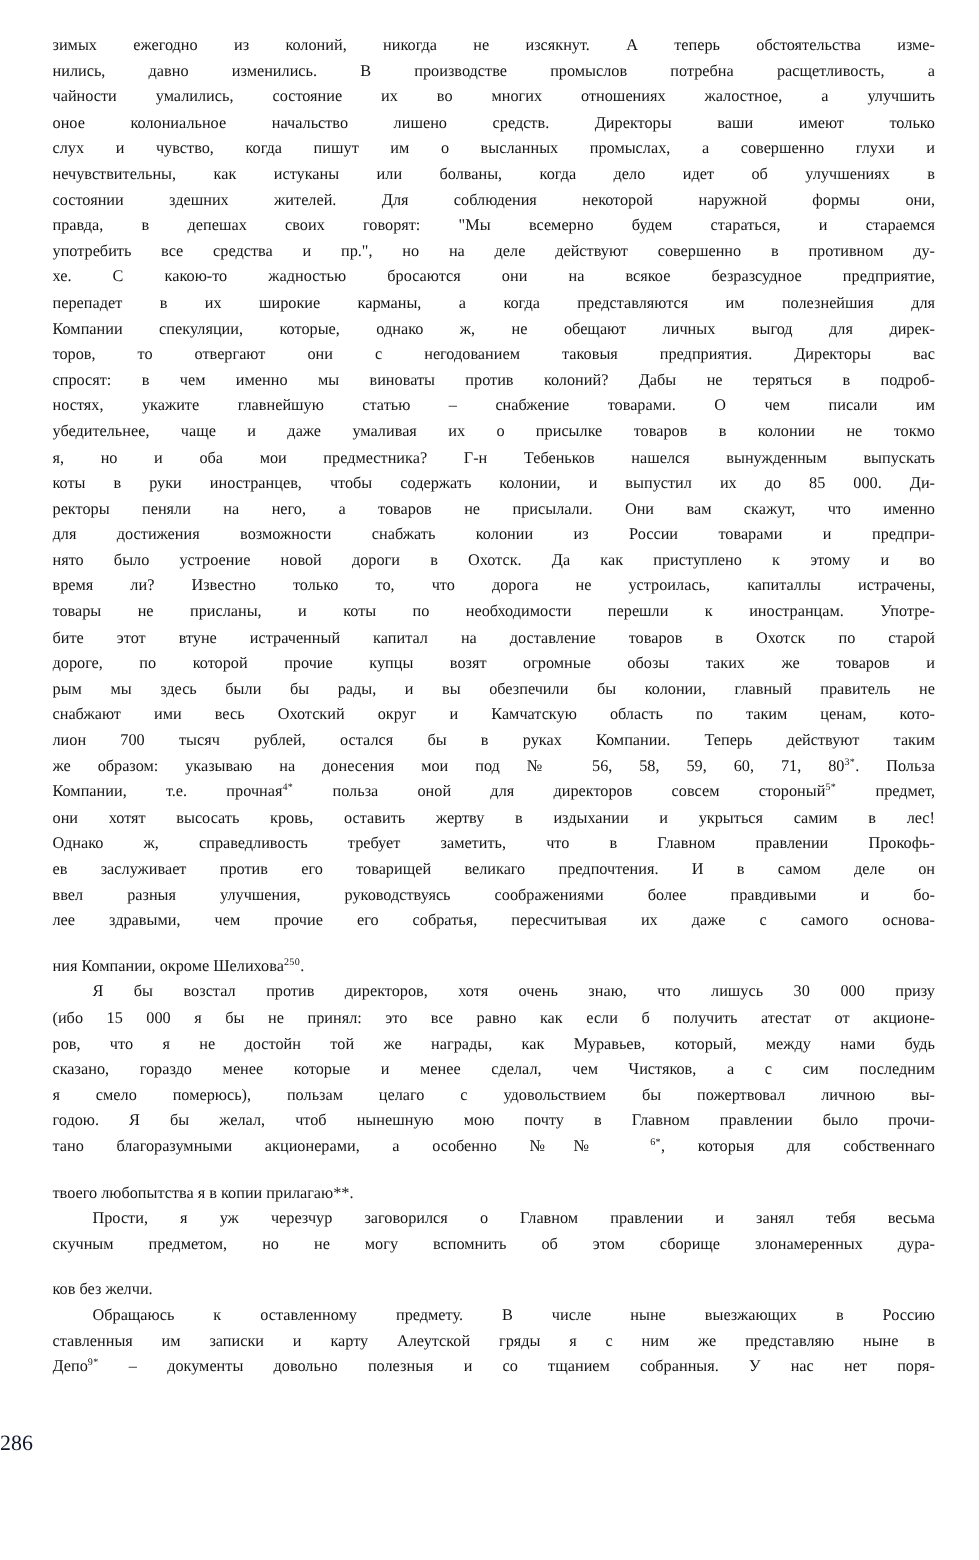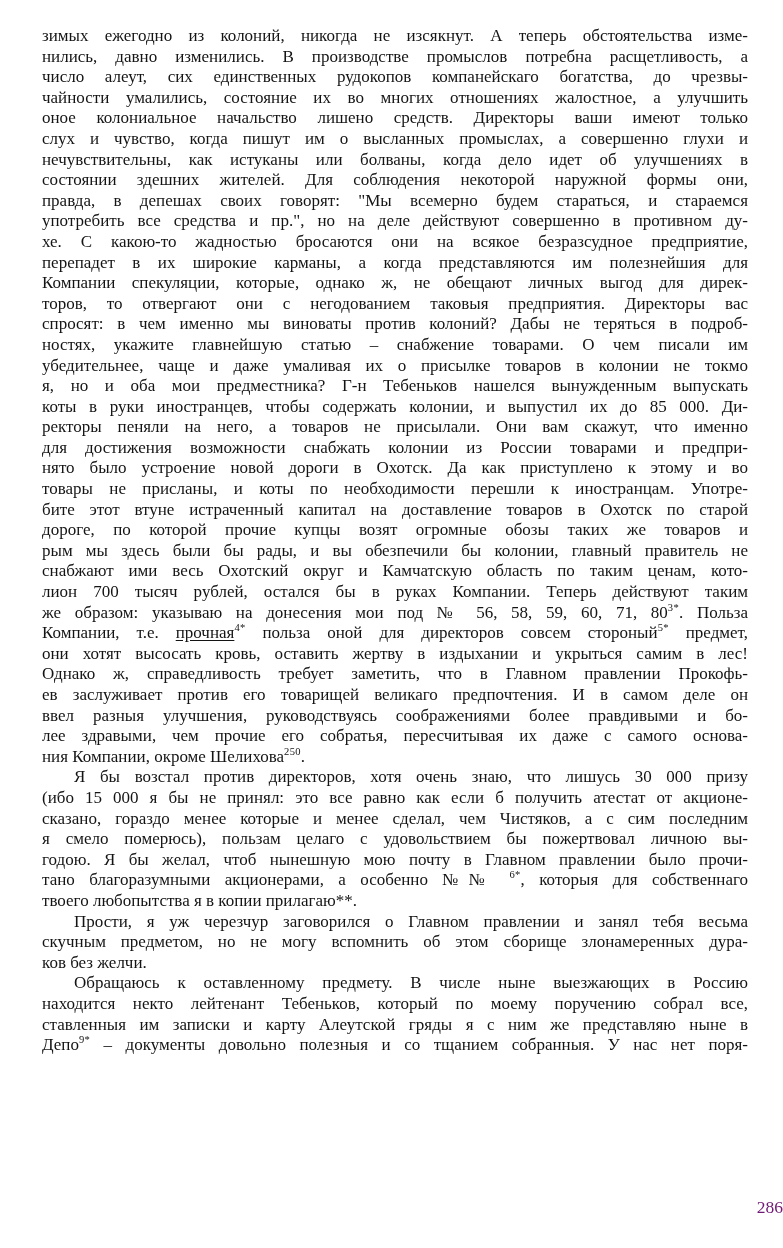--- a/index.html
+++ b/index.html
@@ -26,112 +26,112 @@
     position: absolute;
     left: 42px;
     top: 26px;
     width: 706px;
   }
   .paragraph {
     margin: 0;
     padding: 0;
   }
   .line {
-    font-size: 17px;
+    font-size: 13px;
     line-height: 20.6px;
     height: 20.6px;
     text-align: justify;
     text-align-last: justify;
     overflow: hidden;
     white-space: normal;
   }
   .line.last-line {
     text-align-last: left;
+    margin-top: 16px;
   }
   .line.indented {
     text-indent: 32px;
   }
   sup.fn {
     font-size: 0.62em;
     line-height: 0;
     vertical-align: super;
     letter-spacing: 0.3px;
   }
   span.underline {
-    text-decoration: underline;
     text-underline-offset: 2px;
   }
   .page-number {
     position: absolute;
     left: 0;
-    top: 1197px;
+    top: 1144px;
     width: 783px;
-    text-align: right;
+    text-align: left;
     font-size: 17.5px;
-    color: #701a75;
+    color: #0f172a;
   }
 </style>
 </head>
 <body>
 
 <div class="page">
   <div class="text-block">
       <div class="paragraph">
         <div class="line">зимых ежегодно из колоний, никогда не изсякнут. А теперь обстоятельства изме-</div>
         <div class="line">нились, давно изменились. В производстве промыслов потребна расщетливость, а</div>
-        <div class="line">число алеут, сих единственных рудокопов компанейскаго богатства, до чрезвы-</div>
         <div class="line">чайности умалились, состояние их во многих отношениях жалостное, а улучшить</div>
         <div class="line">оное колониальное начальство лишено средств. Директоры ваши имеют только</div>
         <div class="line">слух и чувство, когда пишут им о высланных промыслах, а совершенно глухи и</div>
         <div class="line">нечувствительны, как истуканы или болваны, когда дело идет об улучшениях в</div>
         <div class="line">состоянии здешних жителей. Для соблюдения некоторой наружной формы они,</div>
         <div class="line">правда, в депешах своих говорят: "Мы всемерно будем стараться, и стараемся</div>
         <div class="line">употребить все средства и пр.", но на деле действуют совершенно в противном ду-</div>
         <div class="line">хе. С какою-то жадностью бросаются они на всякое безразсудное предприятие,</div>
         <div class="line">перепадет в их широкие карманы, а когда представляются им полезнейшия для</div>
         <div class="line">Компании спекуляции, которые, однако ж, не обещают личных выгод для дирек-</div>
         <div class="line">торов, то отвергают они с негодованием таковыя предприятия. Директоры вас</div>
         <div class="line">спросят: в чем именно мы виноваты против колоний? Дабы не теряться в подроб-</div>
         <div class="line">ностях, укажите главнейшую статью – снабжение товарами. О чем писали им</div>
         <div class="line">убедительнее, чаще и даже умаливая их о присылке товаров в колонии не токмо</div>
         <div class="line">я, но и оба мои предместника? Г-н Тебеньков нашелся вынужденным выпускать</div>
         <div class="line">коты в руки иностранцев, чтобы содержать колонии, и выпустил их до 85 000. Ди-</div>
         <div class="line">ректоры пеняли на него, а товаров не присылали. Они вам скажут, что именно</div>
         <div class="line">для достижения возможности снабжать колонии из России товарами и предпри-</div>
         <div class="line">нято было устроение новой дороги в Охотск. Да как приступлено к этому и во</div>
+        <div class="line">время ли? Известно только то, что дорога не устроилась, капиталлы истрачены,</div>
         <div class="line">товары не присланы, и коты по необходимости перешли к иностранцам. Употре-</div>
         <div class="line">бите этот втуне истраченный капитал на доставление товаров в Охотск по старой</div>
         <div class="line">дороге, по которой прочие купцы возят огромные обозы таких же товаров и</div>
         <div class="line">рым мы здесь были бы рады, и вы обезпечили бы колонии, главный правитель не</div>
         <div class="line">снабжают ими весь Охотский округ и Камчатскую область по таким ценам, кото-</div>
         <div class="line">лион 700 тысяч рублей, остался бы в руках Компании. Теперь действуют таким</div>
         <div class="line">же образом: указываю на донесения мои под  № 56, 58, 59, 60, 71, 80<sup class="fn">3*</sup>. Польза</div>
         <div class="line">Компании, т.е. <span class="underline">прочная</span><sup class="fn">4*</sup> польза оной для директоров совсем стороный<sup class="fn">5*</sup> предмет,</div>
         <div class="line">они хотят высосать кровь, оставить жертву в издыхании и укрыться самим в лес!</div>
         <div class="line">Однако ж, справедливость требует заметить, что в Главном правлении Прокофь-</div>
         <div class="line">ев заслуживает против его товарищей великаго предпочтения. И в самом деле он</div>
         <div class="line">ввел разныя улучшения, руководствуясь соображениями более правдивыми и бо-</div>
         <div class="line">лее здравыми, чем прочие его собратья, пересчитывая их даже с самого основа-</div>
         <div class="line last-line">ния Компании, окроме Шелихова<sup class="fn">250</sup>.</div>
       </div>
       <div class="paragraph">
         <div class="line indented">Я бы возстал против директоров, хотя очень знаю, что лишусь 30 000 призу</div>
         <div class="line">(ибо 15 000 я бы не принял: это все равно как если б получить атестат от акционе-</div>
+        <div class="line">ров, что я <span class="underline">не достойн</span> той же награды, как Муравьев, который, между нами будь</div>
         <div class="line">сказано, гораздо менее которые и менее сделал, чем Чистяков, а с сим последним</div>
         <div class="line">я смело померюсь), пользам целаго с удовольствием бы пожертвовал личною вы-</div>
         <div class="line">годою. Я бы желал, чтоб нынешную мою почту в Главном правлении было прочи-</div>
         <div class="line">тано благоразумными акционерами, а особенно №№ <sup class="fn">6*</sup>, которыя для собственнаго</div>
         <div class="line last-line">твоего любопытства я в копии прилагаю**.</div>
       </div>
       <div class="paragraph">
         <div class="line indented">Прости, я уж черезчур заговорился о Главном правлении и занял тебя весьма</div>
         <div class="line">скучным предметом, но не могу вспомнить об этом сборище злонамеренных дура-</div>
         <div class="line last-line">ков без желчи.</div>
       </div>
       <div class="paragraph">
         <div class="line indented">Обращаюсь к оставленному предмету. В числе ныне выезжающих в Россию</div>
-        <div class="line">находится некто лейтенант Тебеньков, который по моему поручению собрал все,</div>
         <div class="line">ставленныя им записки и карту Алеутской гряды я с ним же представляю ныне в</div>
         <div class="line">Депо<sup class="fn">9*</sup> – документы довольно полезныя и со тщанием собранныя. У нас нет поря-</div>
       </div>
     </div>
   <div class="page-number">286</div>
 </div>
 
 </body></html>

